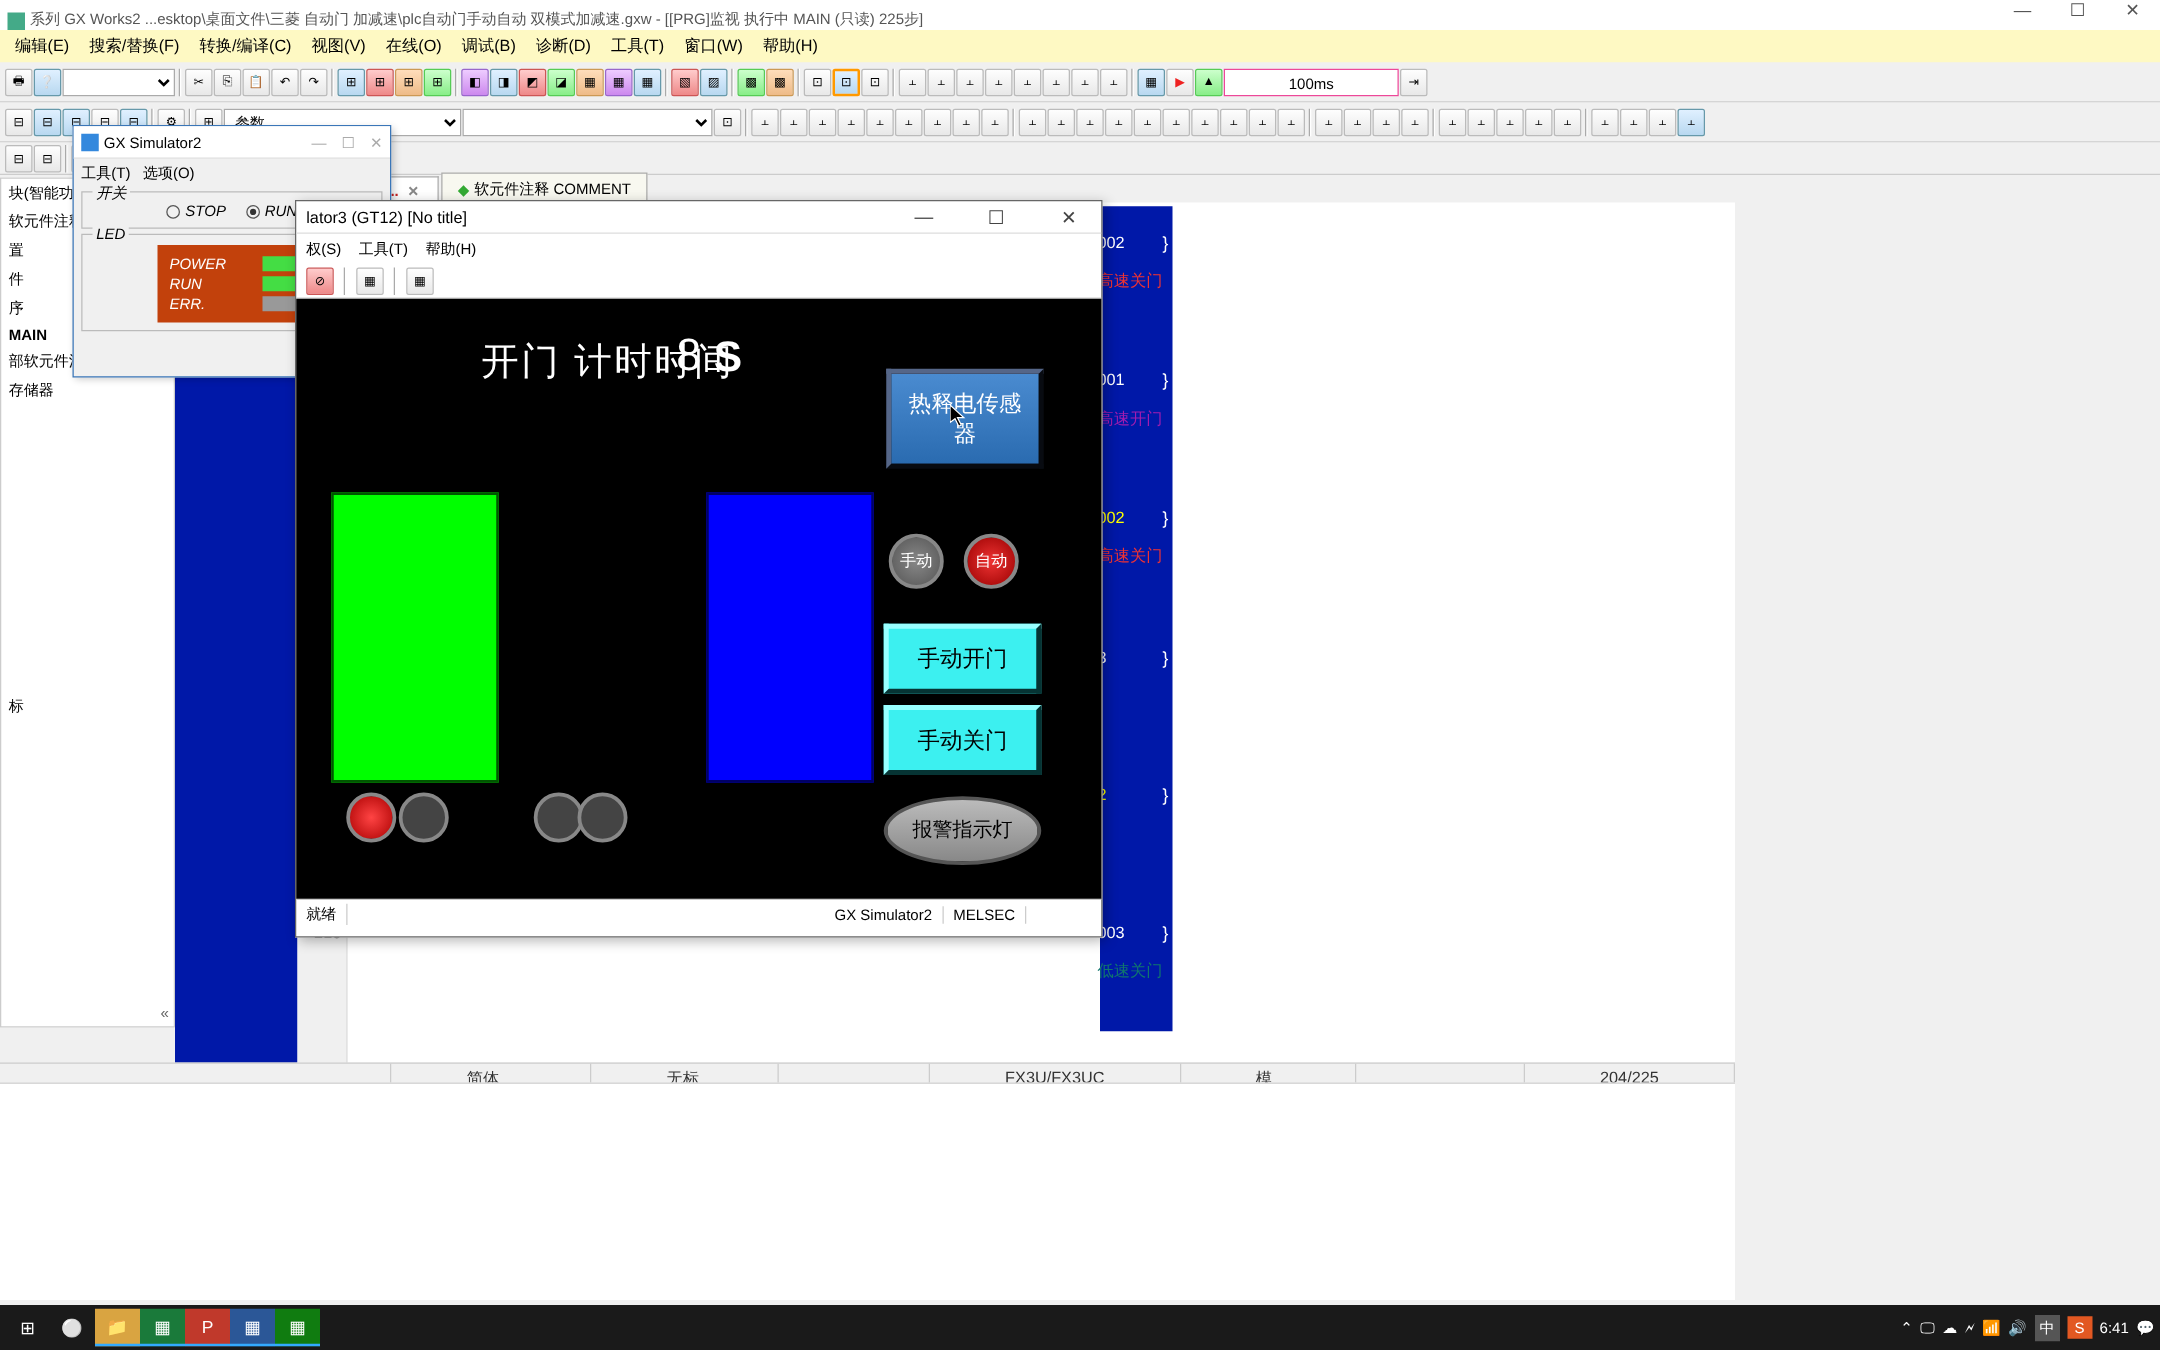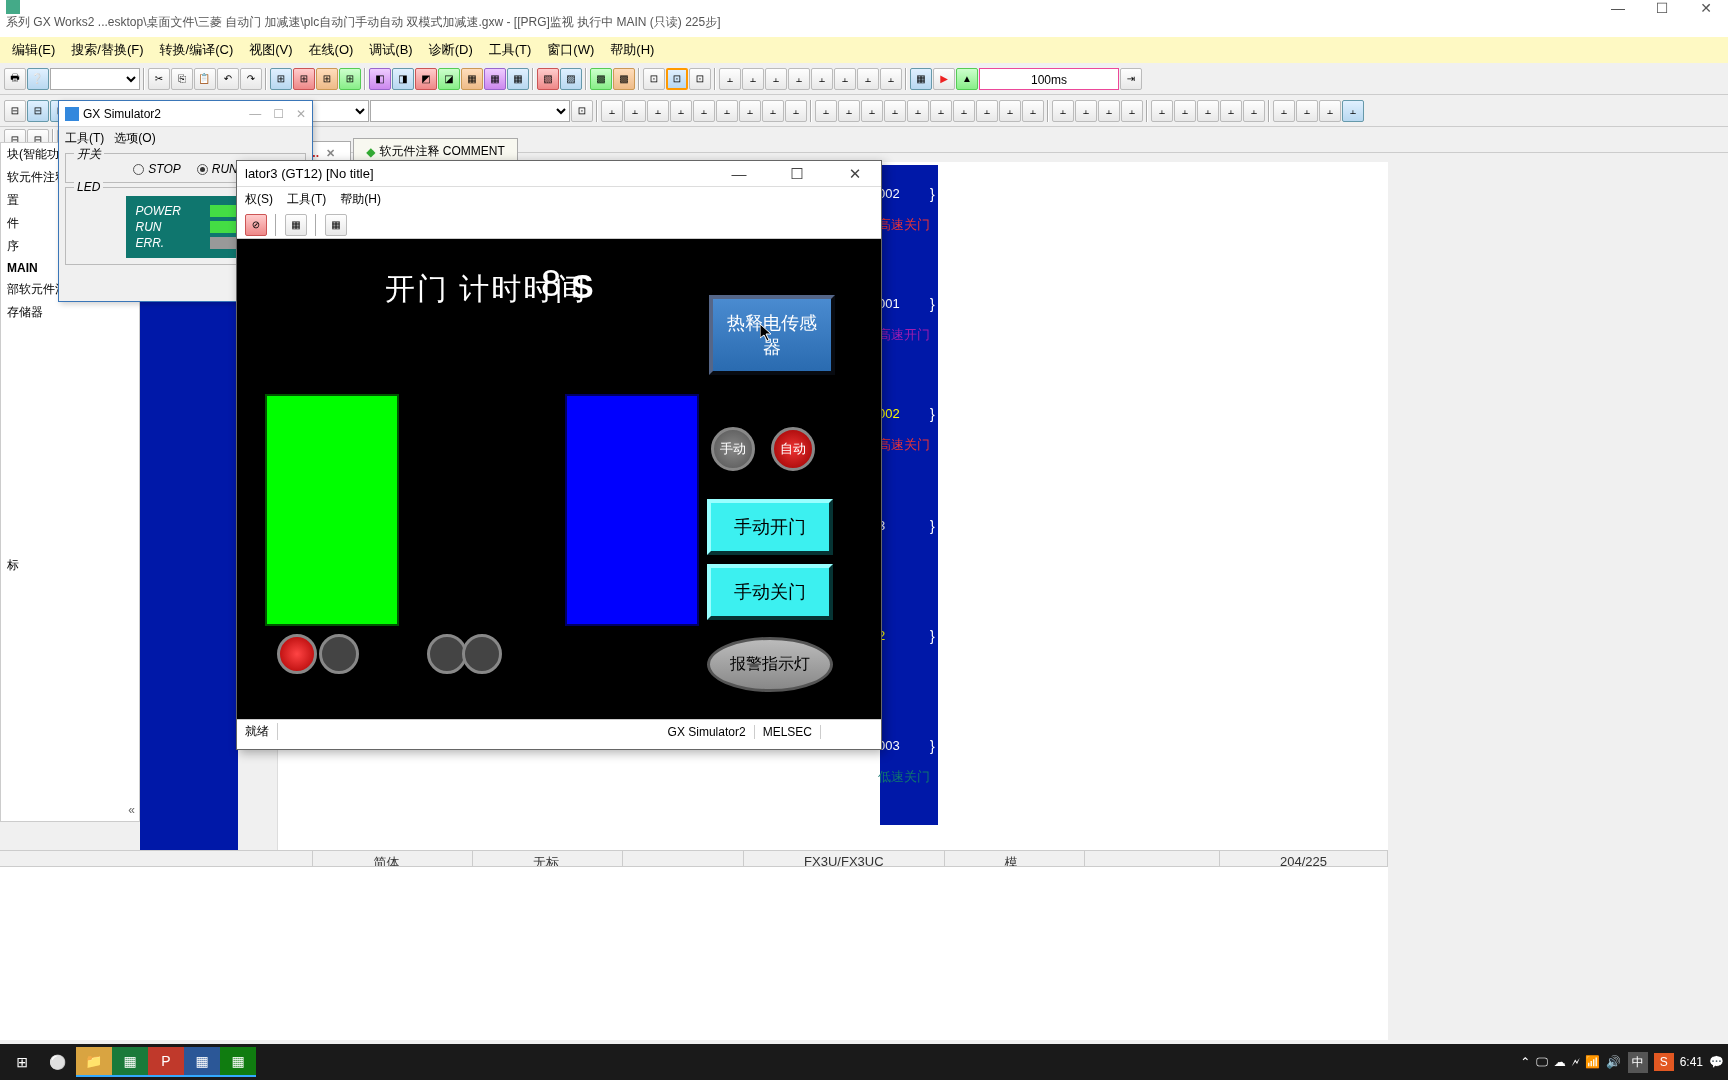--- a/index.html
+++ b/index.html
@@ -1,19 +1,19 @@
 <!DOCTYPE html>
 <html><head>
 <meta charset="utf-8">
 <style>
 * { margin: 0; padding: 0; box-sizing: border-box; font-family: "Microsoft YaHei", "SimSun", sans-serif; }
 body { width: 1728px; height: 1080px; background: #f0f0f0; position: relative; overflow: hidden; }
 
 
-.title-bar { height: 37px; background: #fff; display: flex; align-items: flex-start; padding: 0 6px; font-size: 12px; color: #555; flex-direction: column; }
+.title-bar { height: 24px; background: #fff; display: flex; align-items: flex-end; padding: 0 6px; font-size: 12px; color: #555; }
 .title-icon { width: 14px; height: 14px; background: #4a8; margin-right: 4px; }
 
 
 .menu-bar { height: 26px; background: #fef9c3; display: flex; align-items: center; padding: 0 4px; font-size: 13px; }
 .menu-bar span { padding: 2px 8px; cursor: default; }
 
 
 .toolbar { height: 32px; background: #f0f0f0; border-bottom: 1px solid #ccc; display: flex; align-items: center; padding: 0 4px; gap: 1px; }
 .tbtn { width: 22px; height: 22px; border: 1px solid transparent; display: inline-flex; align-items: center; justify-content: center; font-size: 10px; background: linear-gradient(#fefefe,#e8e8e8); border: 1px solid #bbb; border-radius: 2px; }
 .tbtn.colored { background: linear-gradient(#e0f0ff,#b8d8f0); border-color: #69a; }
@@ -52,21 +52,21 @@
 .sim2-title { height: 26px; background: #fff; border-bottom: 1px solid #ddd; display: flex; align-items: center; padding: 0 6px; font-size: 12px; }
 .sim2-title .tico { width: 14px; height: 14px; background: #38d; margin-right: 4px; }
 .sim2-title .winbtns { margin-left: auto; display: flex; gap: 12px; color: #aaa; font-size: 12px; }
 .sim2-menu { height: 22px; display: flex; align-items: center; padding: 0 6px; font-size: 12px; gap: 10px; }
 .sim2-group { margin: 4px 6px; border: 1px solid #bbb; padding: 8px 6px 6px; position: relative; font-size: 12px; font-style: italic; }
 .sim2-group .glabel { position: absolute; top: -8px; left: 8px; background: #f0f0f0; padding: 0 3px; }
 .radio-row { display: flex; justify-content: center; gap: 16px; }
 .radio-row label { display: flex; align-items: center; gap: 4px; }
 .radio-dot { width: 11px; height: 11px; border: 1px solid #555; border-radius: 50%; display: inline-block; position: relative; }
 .radio-dot.sel::after { content: ""; position: absolute; inset: 2px; background: #333; border-radius: 50%; }
-.led-box { background: #0f766e; padding: 6px 10px; width: 120px; margin: 0 auto; }
+.led-box { background: #c2410c; padding: 6px 10px; width: 120px; margin: 0 auto; }
 .led-row { display: flex; justify-content: space-between; align-items: center; color: #fff; font-size: 12px; margin: 2px 0; }
 .led-row .state { width: 26px; height: 12px; background: #4d4; }
 .led-row .state.off { background: #999; }
 
 
 .gt { position: absolute; left: 236px; top: 160px; width: 646px; height: 590px; background: #fff; border: 1px solid #666; box-shadow: 3px 3px 10px rgba(0,0,0,.3); }
 .gt-title { height: 26px; display: flex; align-items: center; padding: 0 8px; font-size: 13px; border-bottom: 1px solid #ddd; }
 .gt-title .winbtns { margin-left: auto; display: flex; gap: 22px; font-size: 15px; color: #444; }
 .gt-title .winbtns span { width: 36px; text-align: center; }
 .gt-menu { height: 24px; display: flex; align-items: center; padding: 0 8px; gap: 14px; font-size: 12px; }

